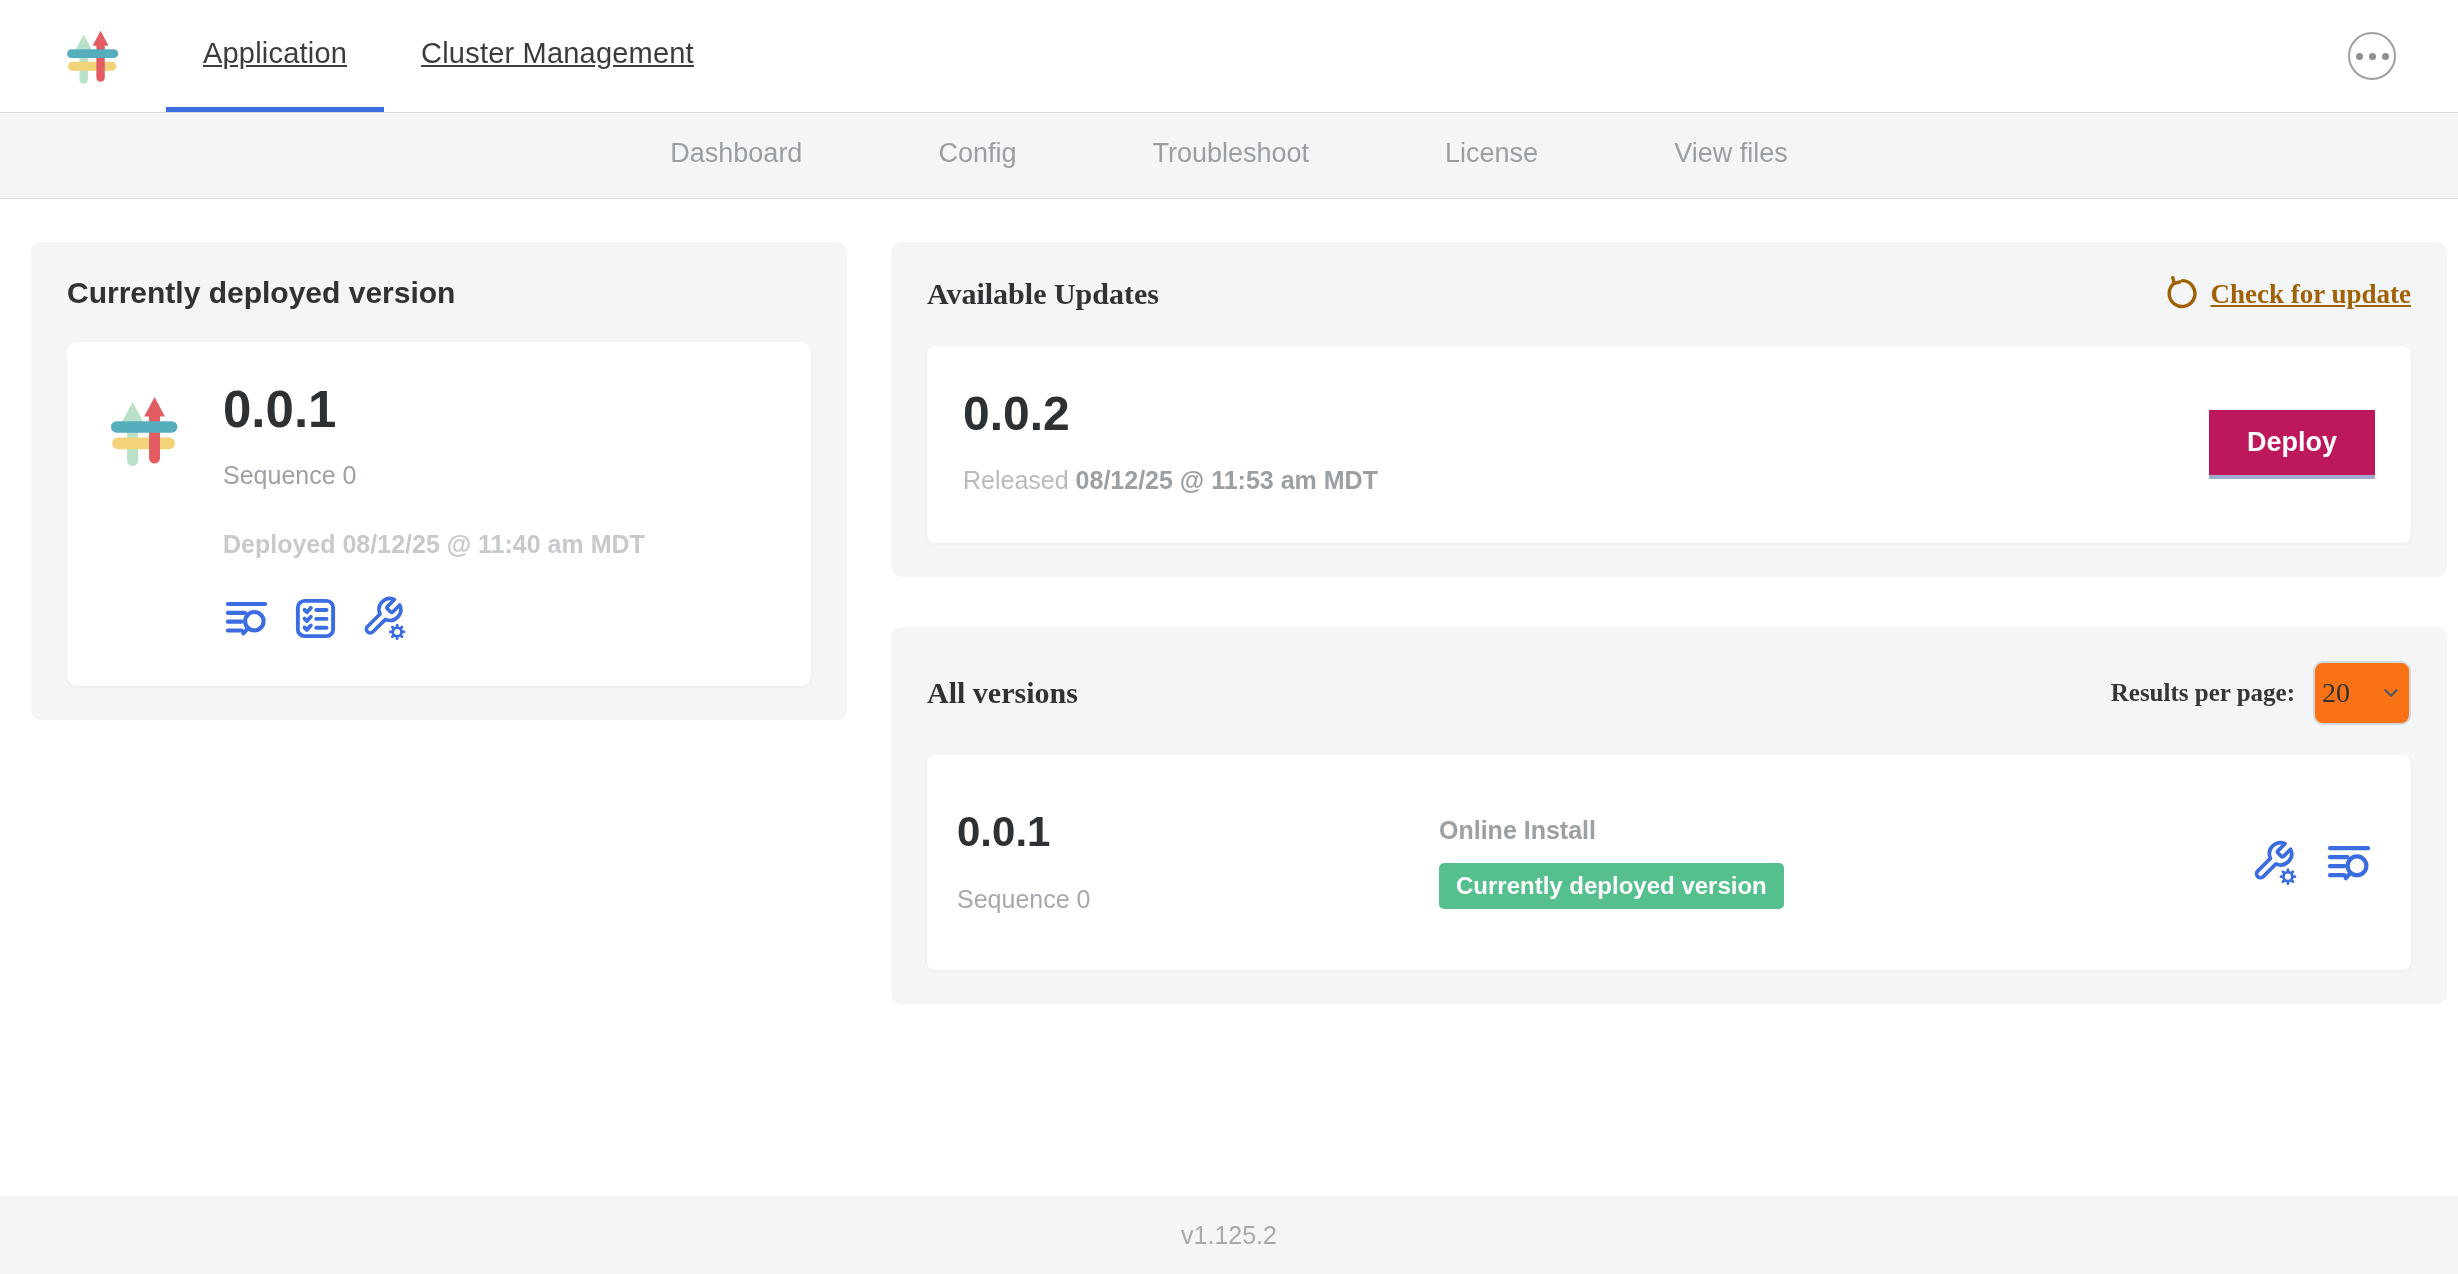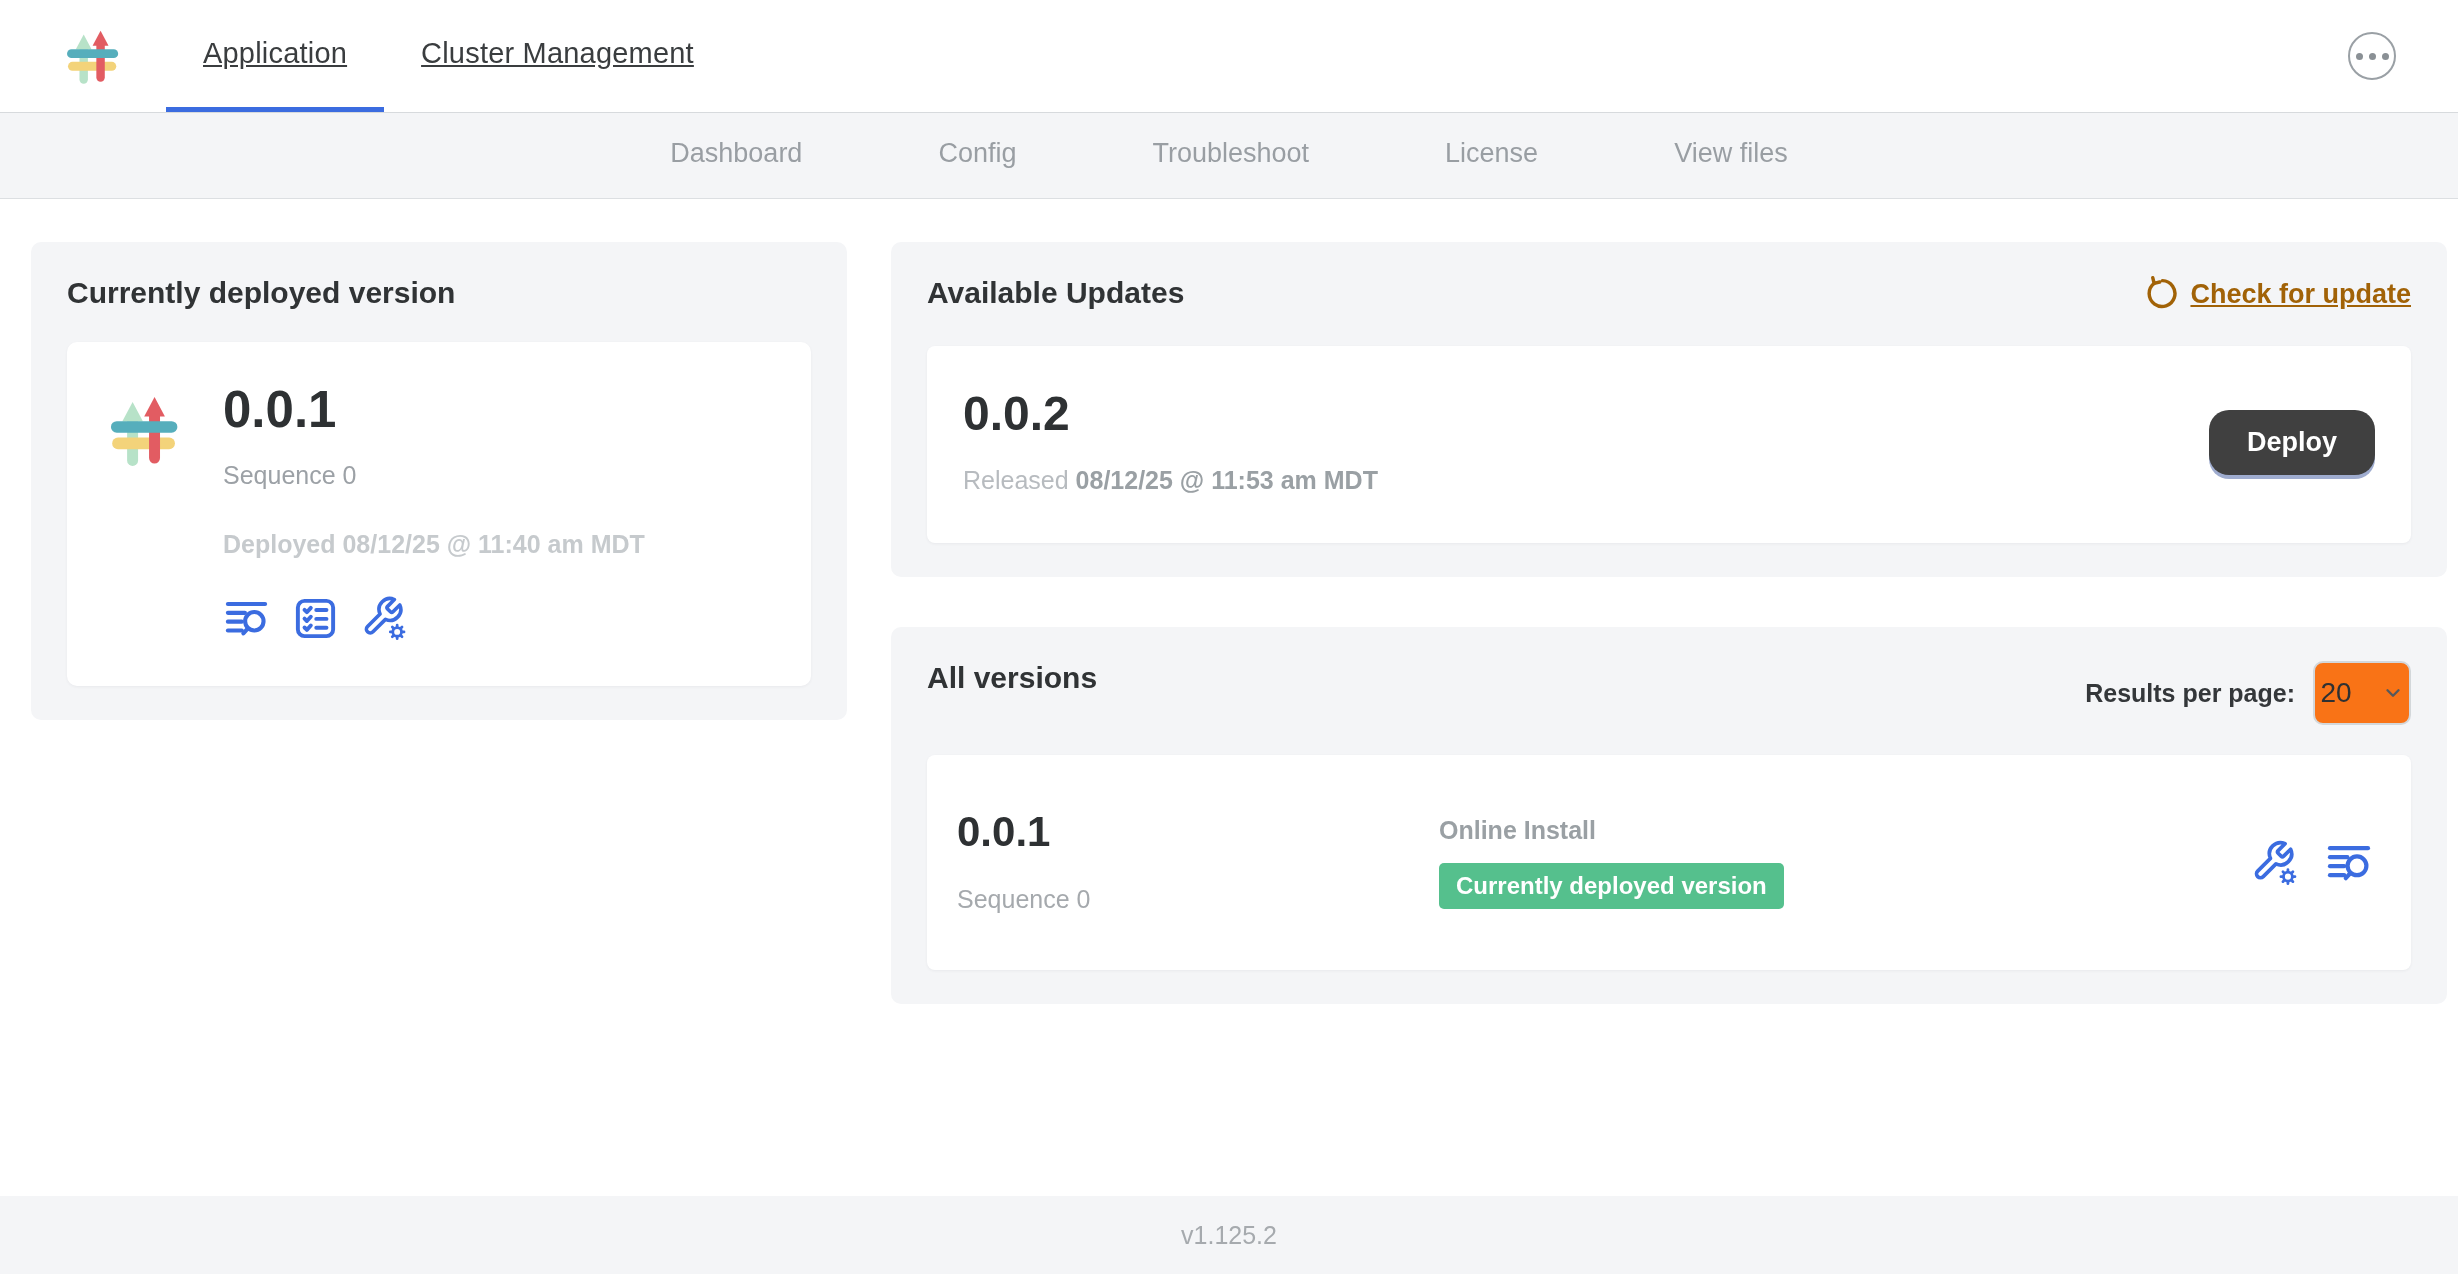--- a/index.html
+++ b/index.html
@@ -59,35 +59,35 @@
   .deployed-info { margin-left:38px; }
   .version-big { font-size:51px; font-weight:700; color:#2e3133; line-height:1; }
   .sequence { margin-top:26px; font-size:25px; color:#9ca1a6; }
   .deployed-at { margin-top:40px; font-size:25px; font-weight:600; color:#c6cacd; }
   .icon-row { margin-top:36px; display:flex; align-items:center; gap:22px; }
   .icon-row .act-icon, .row-actions .act-icon { color:#3b6ce0; cursor:pointer; display:flex; }
   .icon-row .act-icon svg { width:47px; height:47px; }
 
   
   .right-col { flex:1 1 auto; display:flex; flex-direction:column; gap:50px; }
-  .card-head { display:flex; align-items:flex-start; justify-content:space-between; }
+  .card-head { display:flex; align-items:center; justify-content:space-between;font-family:Liberation Serif, serif; }
   .check-link { display:flex; align-items:center; gap:12px; color:#a16207; cursor:pointer; }
   .check-link svg { width:36px; height:36px; }
   .check-link span { font-size:27px; font-weight:700; text-decoration:underline; }
 
   .update-row {
     margin-top:34px; background:#fff; border-radius:8px; box-shadow:0 1px 3px rgba(50,55,60,.06);
     padding:44px 36px 48px 36px; display:flex; align-items:center; justify-content:space-between;gap:40px;
   }
   .released-line { margin-top:28px; font-size:25px; }
   .released-label { color:#b7bbbf; font-weight:400; }
   .released-at { color:#9aa0a4; font-weight:700; }
   .btn-deploy {
-    background:#404040; color:#fff; font-size:27px; font-weight:700;
-    border:none; border-radius:20px; padding:17px 38px; cursor:pointer;
+    background:#be185d; color:#fff; font-size:27px; font-weight:700;
+    border:none; border-radius:0; padding:17px 38px; cursor:pointer;
     box-shadow:0 4px 0 rgba(43,72,148,.45);
     font-family:"Liberation Sans","DejaVu Sans",sans-serif;
   }
 
   
   .rpp { display:flex; align-items:center; gap:18px; }
   .rpp-label { font-size:25px; font-weight:600; color:#34373a; }
   .rpp-select {
     width:98px; height:64px; background:#f97316; border:2px solid #d3d7da; border-radius:10px;
     display:flex; align-items:center; justify-content:center; gap:30px; cursor:pointer;

